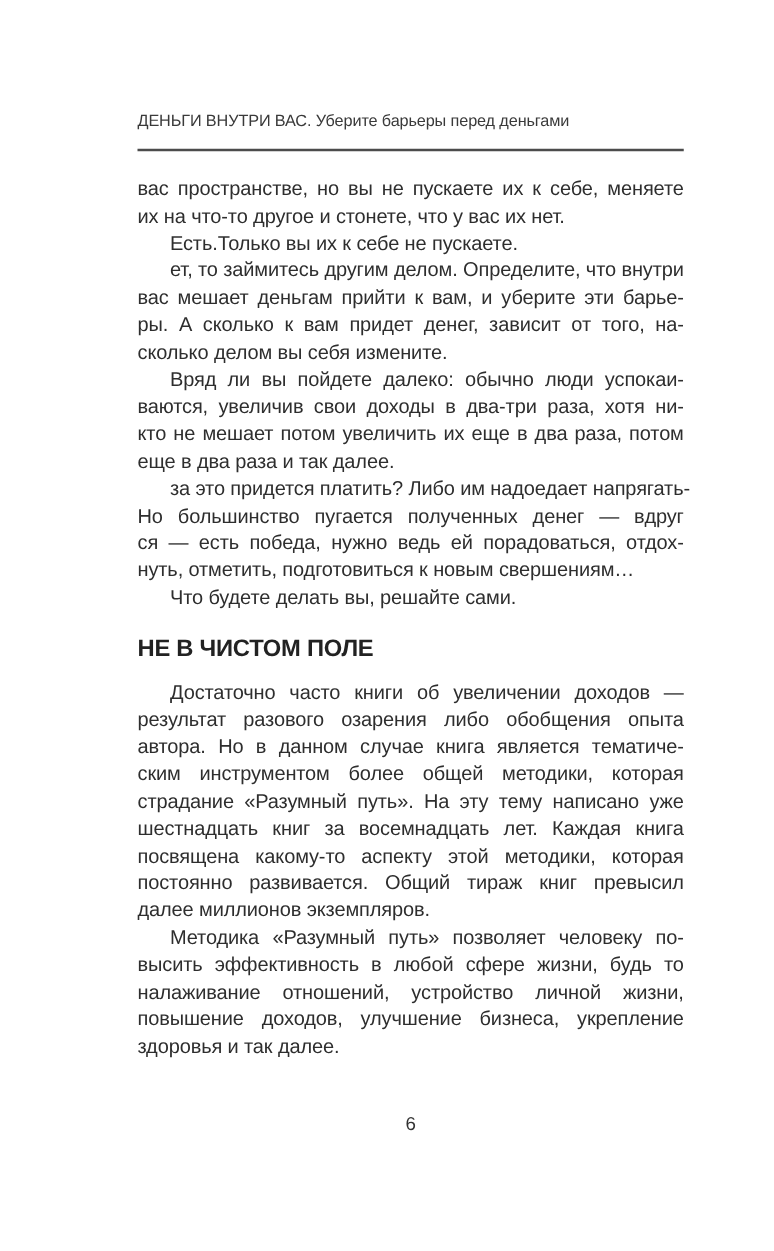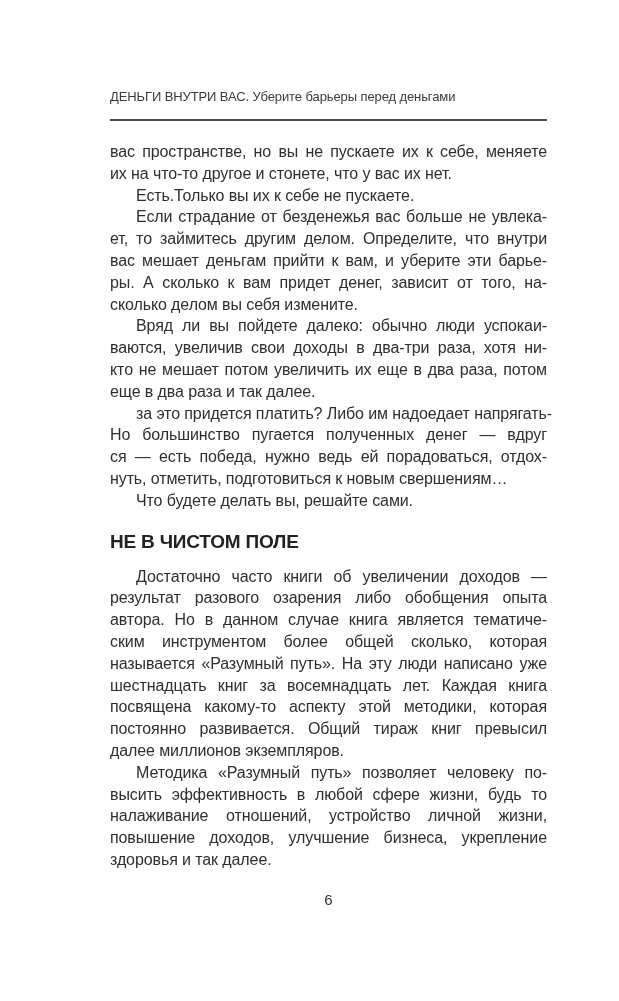--- a/index.html
+++ b/index.html
@@ -78,21 +78,20 @@
   <div class="head-rule"></div>
   <div class="page-body">
       <div class="para">
         <div class="line">вас пространстве, но вы не пускаете их к себе, меняете</div>
         <div class="line last">их на что-то другое и стонете, что у вас их нет.</div>
       </div>
       <div class="para indent">
         <div class="line last">Есть.Только вы их к себе не пускаете.</div>
       </div>
       <div class="para indent">
-        <div class="line">Если страдание от безденежья вас больше не увлека-</div>
         <div class="line">ет, то займитесь другим делом. Определите, что внутри</div>
         <div class="line">вас мешает деньгам прийти к вам, и уберите эти барье-</div>
         <div class="line">ры. А сколько к вам придет денег, зависит от того, на-</div>
         <div class="line last">сколько делом вы себя измените.</div>
       </div>
       <div class="para indent">
         <div class="line">Вряд ли вы пойдете далеко: обычно люди успокаи-</div>
         <div class="line">ваются, увеличив свои доходы в два-три раза, хотя ни-</div>
         <div class="line">кто не мешает потом увеличить их еще в два раза, потом</div>
         <div class="line last">еще в два раза и так далее.</div>
@@ -104,22 +103,22 @@
         <div class="line last">нуть, отметить, подготовиться к новым свершениям…</div>
       </div>
       <div class="para indent">
         <div class="line last">Что будете делать вы, решайте сами.</div>
       </div>
       <h2 class="section-heading">НЕ В ЧИСТОМ ПОЛЕ</h2>
       <div class="para indent">
         <div class="line">Достаточно часто книги об увеличении доходов —</div>
         <div class="line">результат разового озарения либо обобщения опыта</div>
         <div class="line">автора. Но в данном случае книга является тематиче-</div>
-        <div class="line">ским инструментом более общей сколько, которая</div>
-        <div class="line">называется «Разумный путь». На эту люди написано уже</div>
+        <div class="line">ским инструментом более общей методики, которая</div>
+        <div class="line">страдание «Разумный путь». На эту тему написано уже</div>
         <div class="line">шестнадцать книг за восемнадцать лет. Каждая книга</div>
         <div class="line">посвящена какому-то аспекту этой методики, которая</div>
         <div class="line">постоянно развивается. Общий тираж книг превысил</div>
         <div class="line last">далее миллионов экземпляров.</div>
       </div>
       <div class="para indent">
         <div class="line">Методика «Разумный путь» позволяет человеку по-</div>
         <div class="line">высить эффективность в любой сфере жизни, будь то</div>
         <div class="line">налаживание отношений, устройство личной жизни,</div>
         <div class="line">повышение доходов, улучшение бизнеса, укрепление</div>

